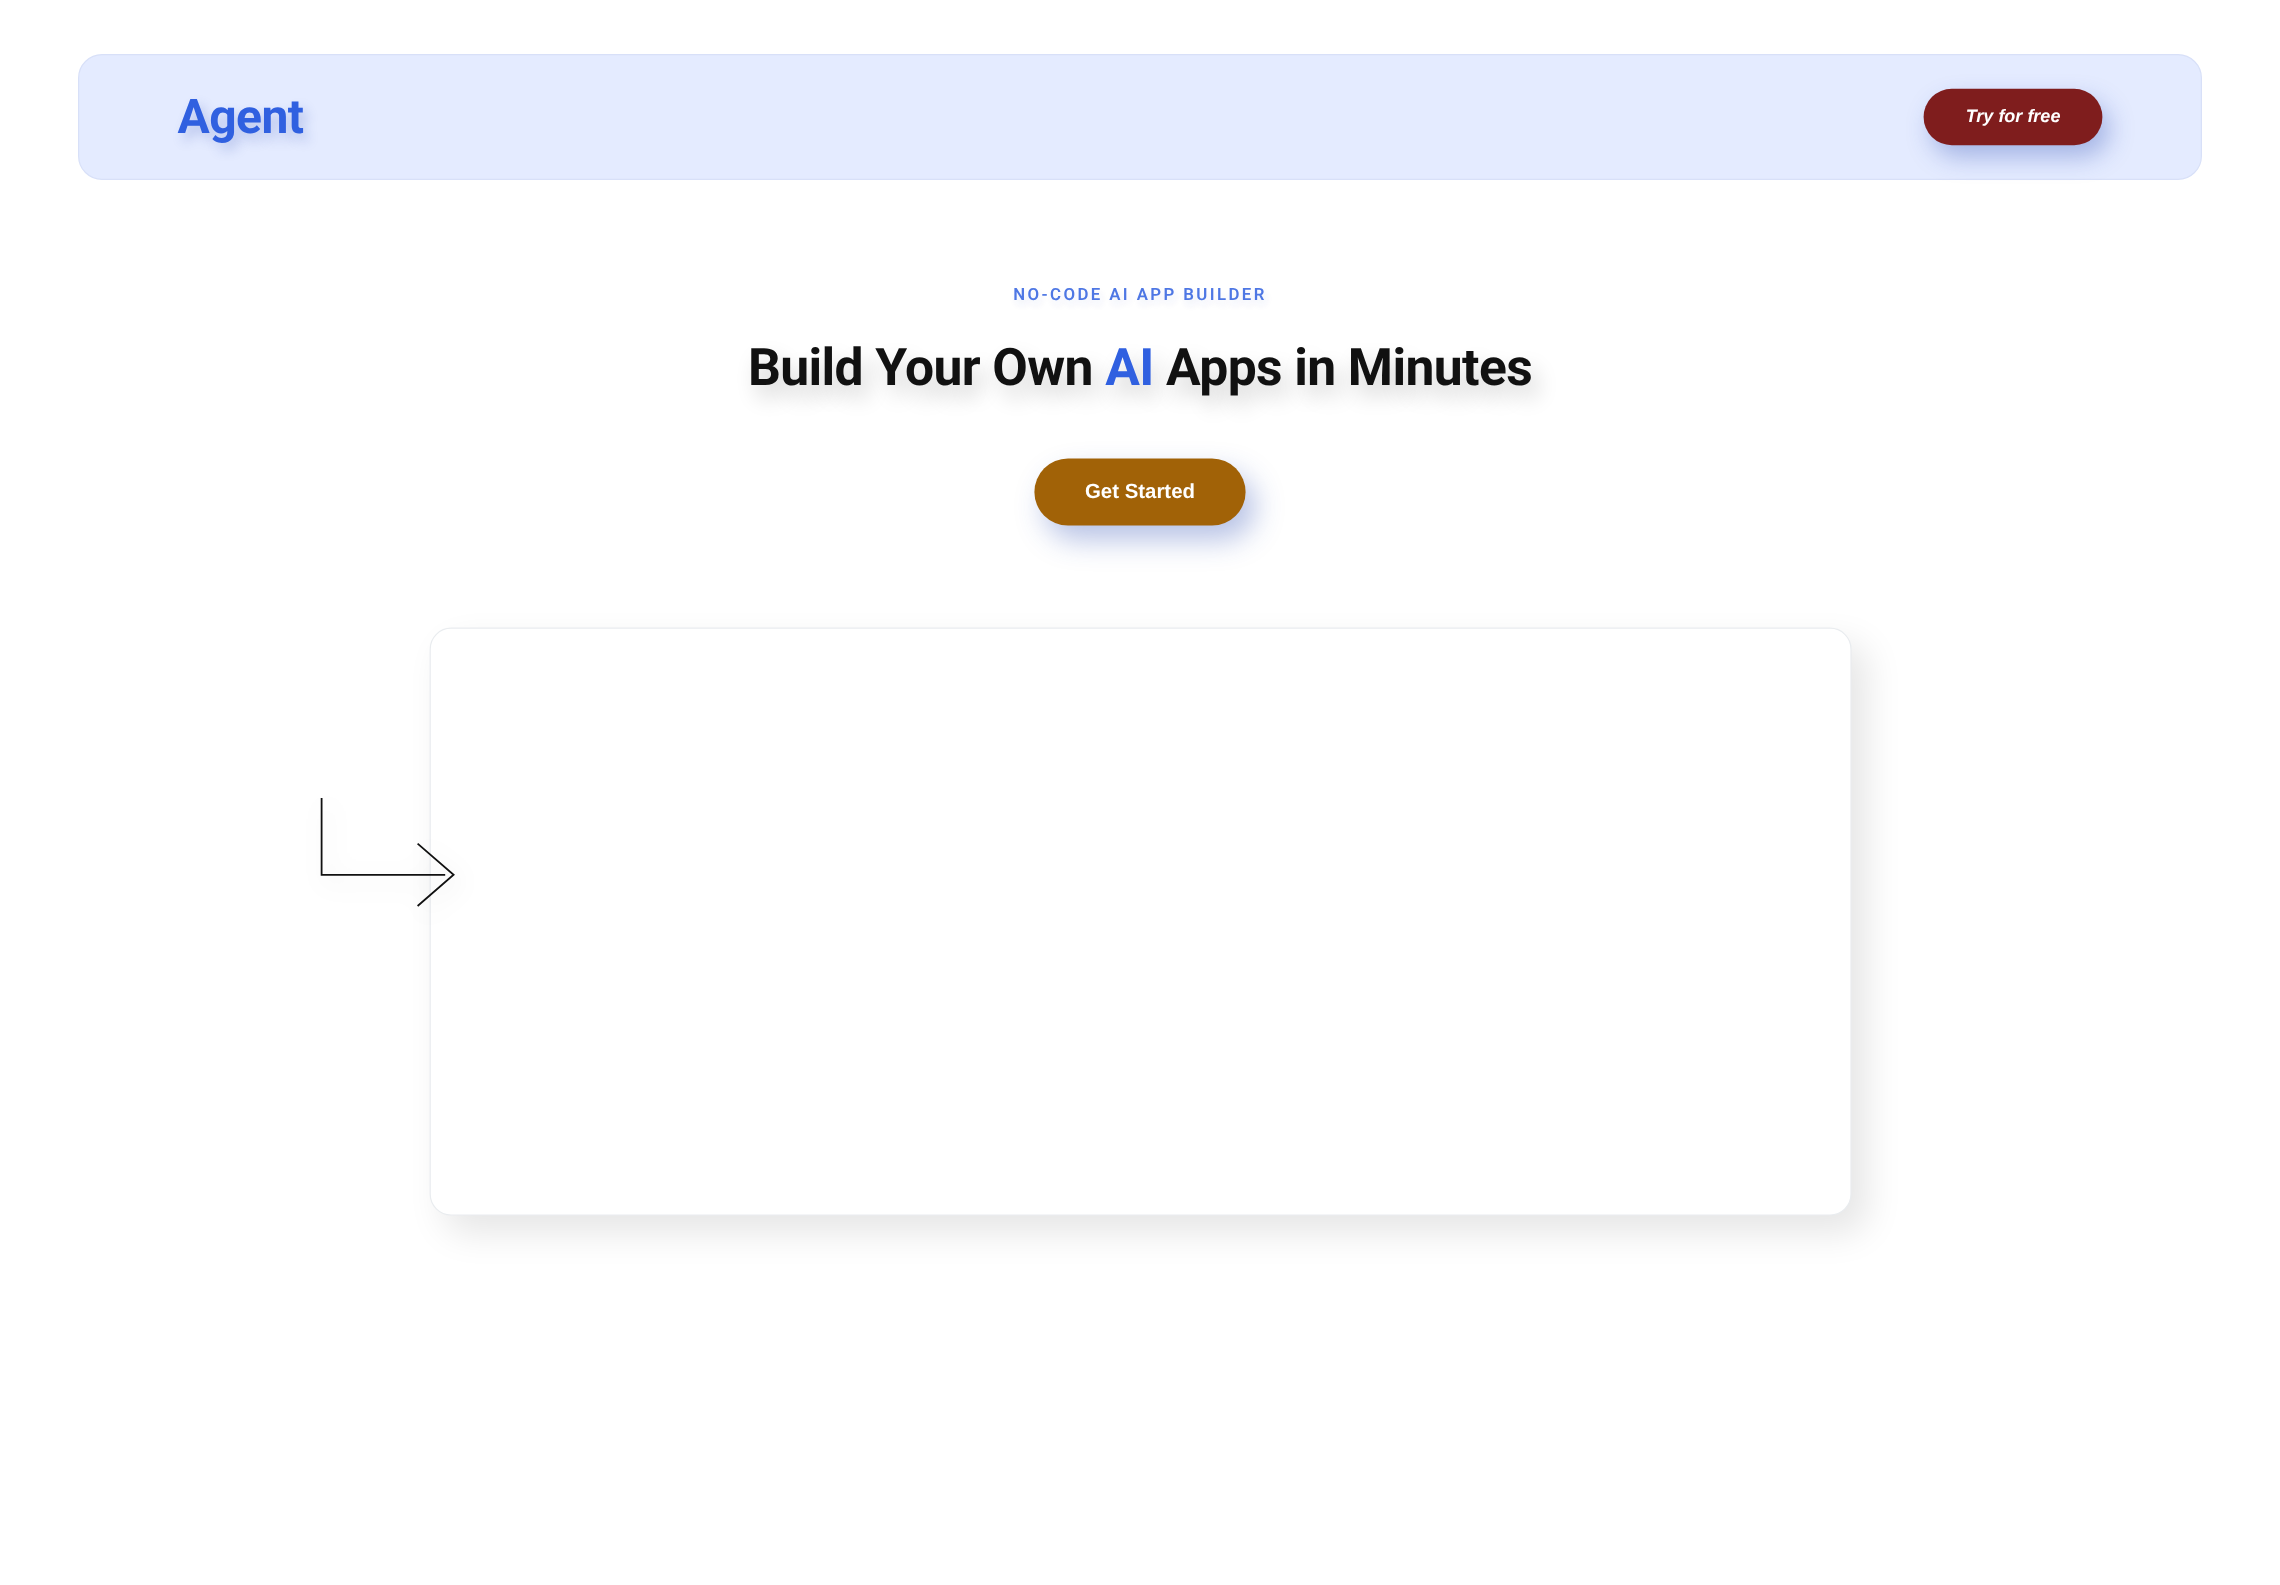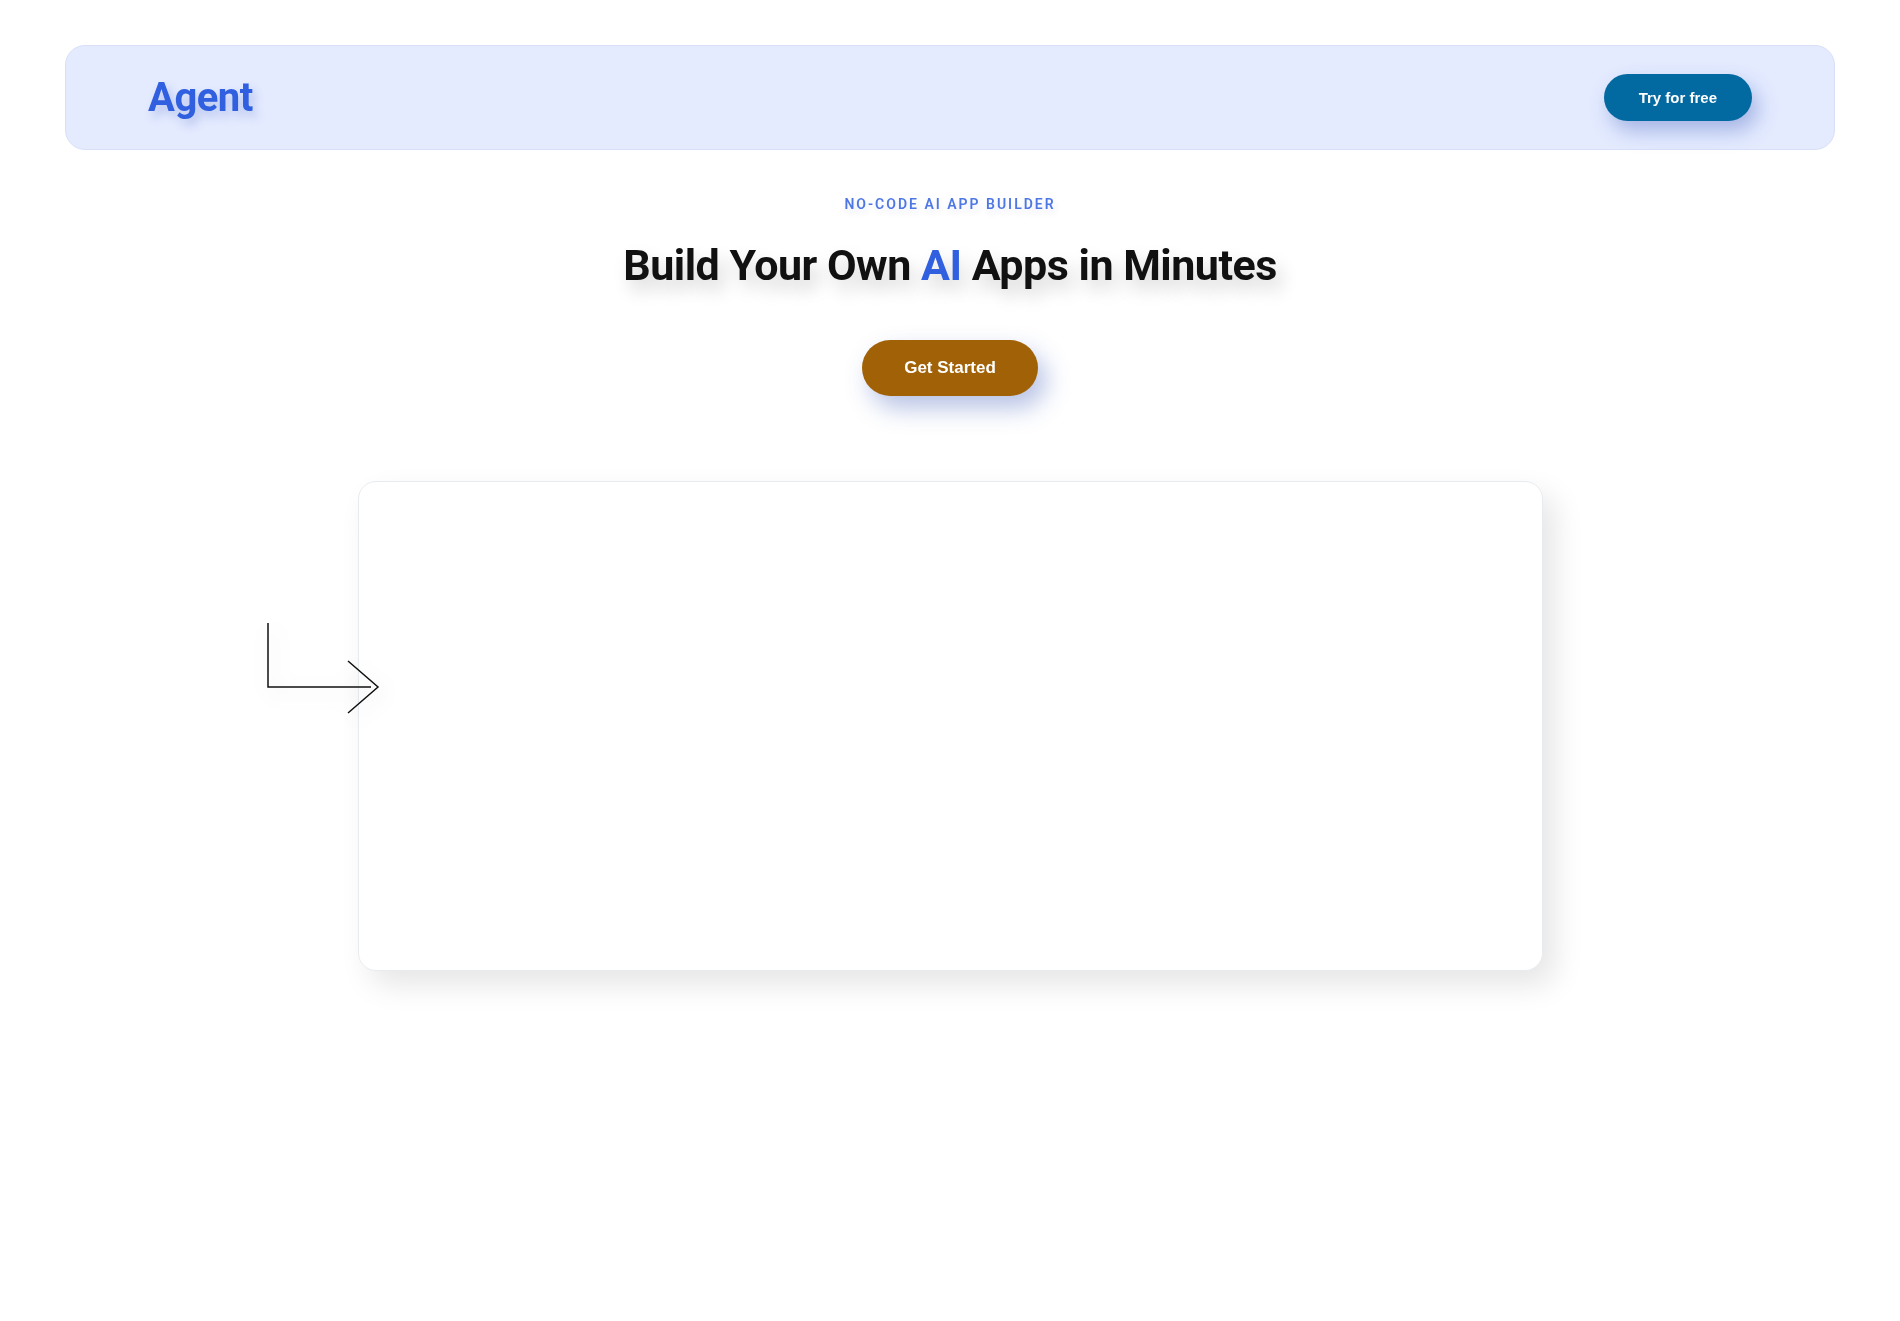--- a/index.html
+++ b/index.html
@@ -29,34 +29,35 @@
     
     .logo {
       font-size: 40px;
       font-weight: 700;
       color: #3060e0;
       text-shadow: 4px 6px 10px rgba(50, 80, 180, 0.25);
       letter-spacing: -0.5px;
     }
     
     .try-free-btn {
-      background: #0369a1;
+      background: #7f1d1d;
       color: #ffffff;
       border: none;
       border-radius: 999px;
       padding: 15px 35px;
       font-size: 15px;
       font-weight: 600;
       cursor: pointer;
       box-shadow: 6px 10px 20px rgba(50, 80, 180, 0.35);
+      font-style: italic;
     }
     
     .hero {
       text-align: center;
-      margin-top: 46px;
+      margin-top: 88px;
     }
     
     .eyebrow {
       font-size: 14px;
       font-weight: 600;
       letter-spacing: 2px;
       color: #3060e0;
       opacity: 0.85;
       text-shadow: 2px 4px 8px rgba(50, 80, 180, 0.15);
     }

